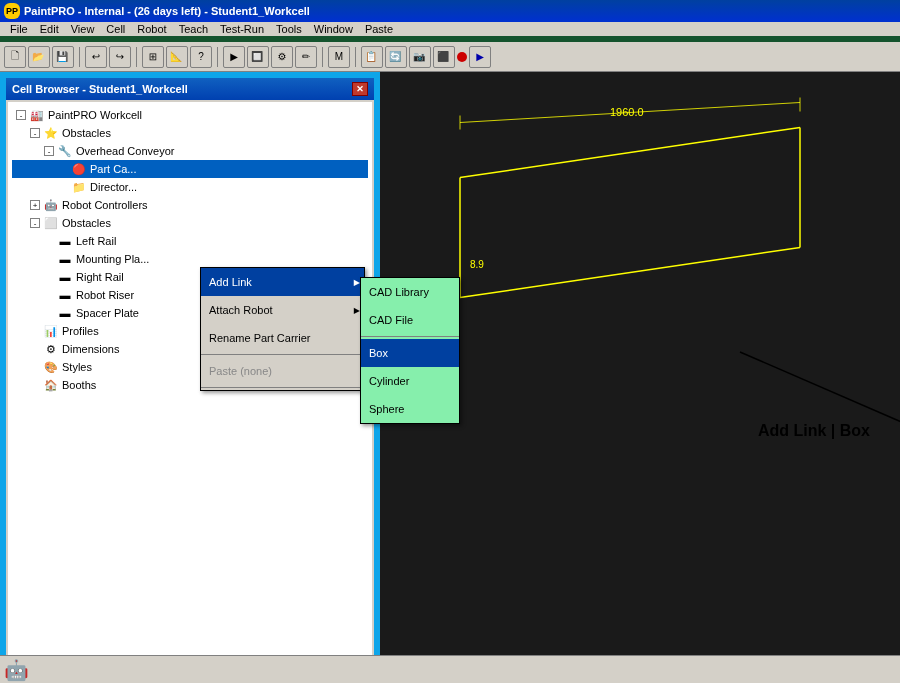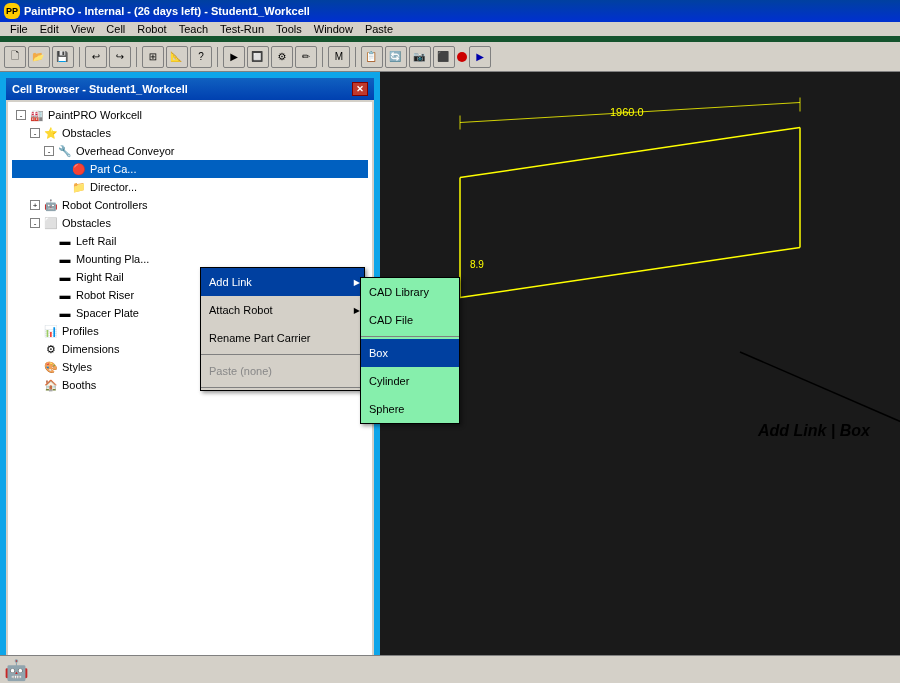--- a/index.html
+++ b/index.html
@@ -212,21 +212,20 @@
     }
 
     
     #annotation {
       position: absolute;
       right: 30px;
       top: 350px;
       font-size: 16px;
       font-weight: bold;
       color: #000;
-      font-style: italic;
     }
 
     
     #status-bar {
       position: absolute;
       bottom: 0;
       left: 0;
       right: 0;
       height: 28px;
       background: #d4d0c8;

